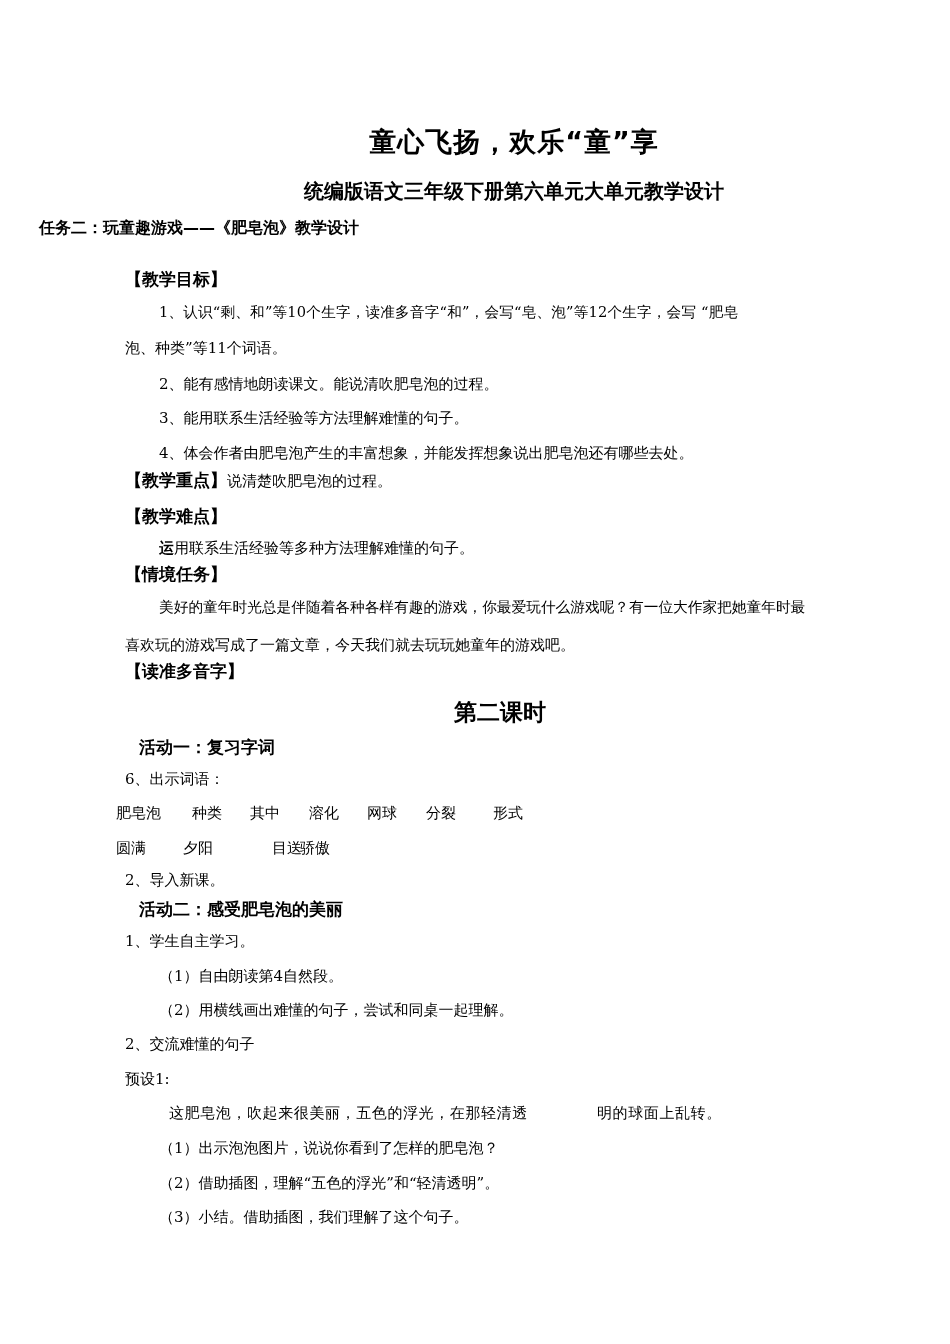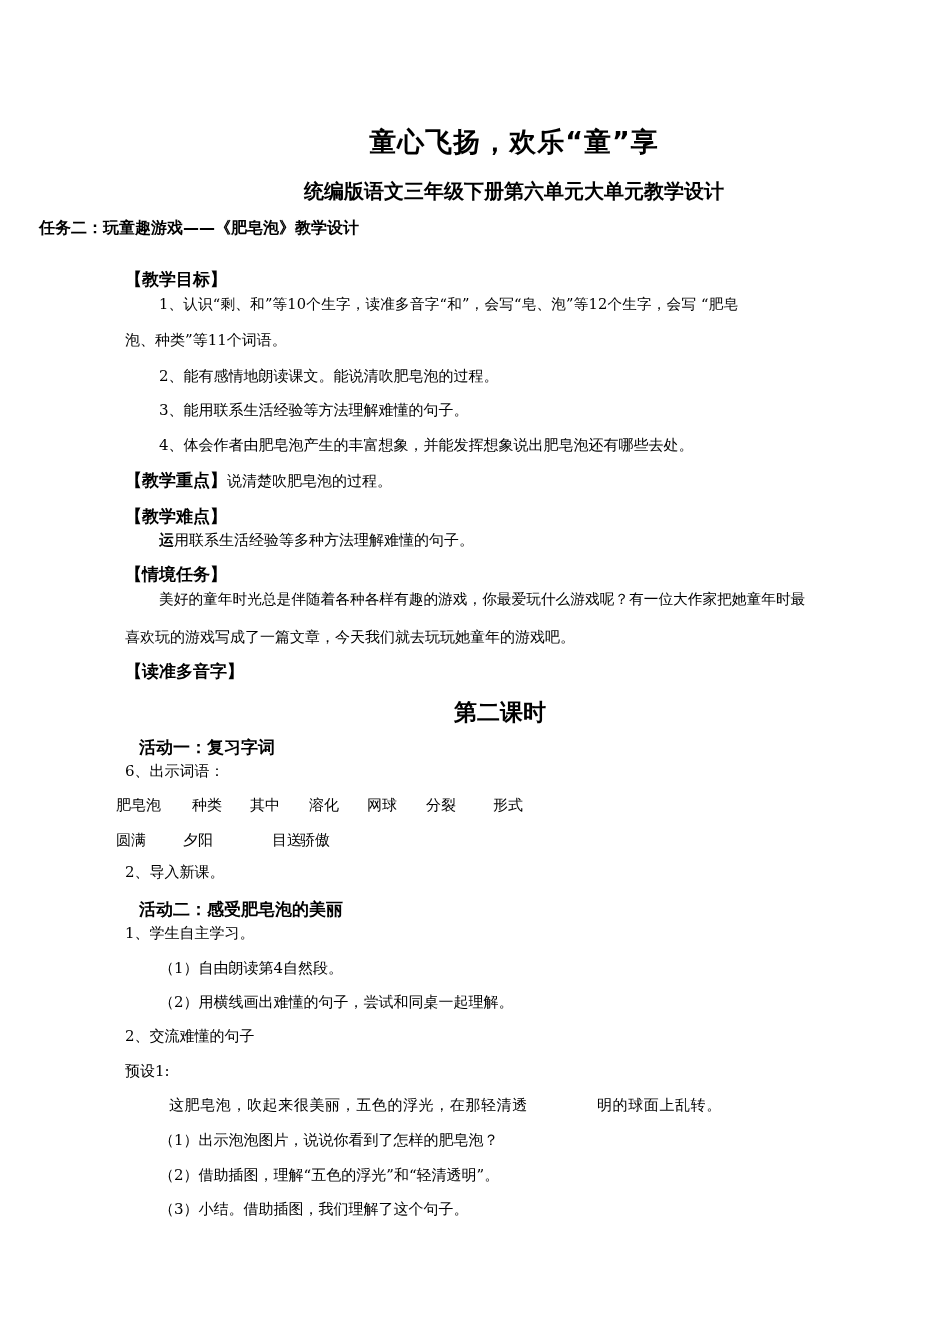--- a/index.html
+++ b/index.html
@@ -31,20 +31,21 @@
       left: 0; width: 759px; 
       top: 218px; font-size: 16px; font-weight: bold;
       font-family: "DejaVu Sans", "Liberation Sans", sans-serif;
     }
     .section-head {
       left: 86px; font-size: 17px; font-weight: bold;
       font-family: "DejaVu Sans", "Liberation Sans", sans-serif;
     }
     .para {
       font-size: 15px;
+      margin-top: 8px;
     }
     .lesson-title {
       left: 0; width: 922px; text-align: center;
       top: 697px; font-size: 23px; font-weight: bold;
       font-family: "DejaVu Sans", "Liberation Sans", sans-serif;
     }
     .activity-head {
       left: 86px; font-size: 17px; font-weight: bold;
       font-family: "DejaVu Sans", "Liberation Sans", sans-serif;
       margin-left: 14px;

